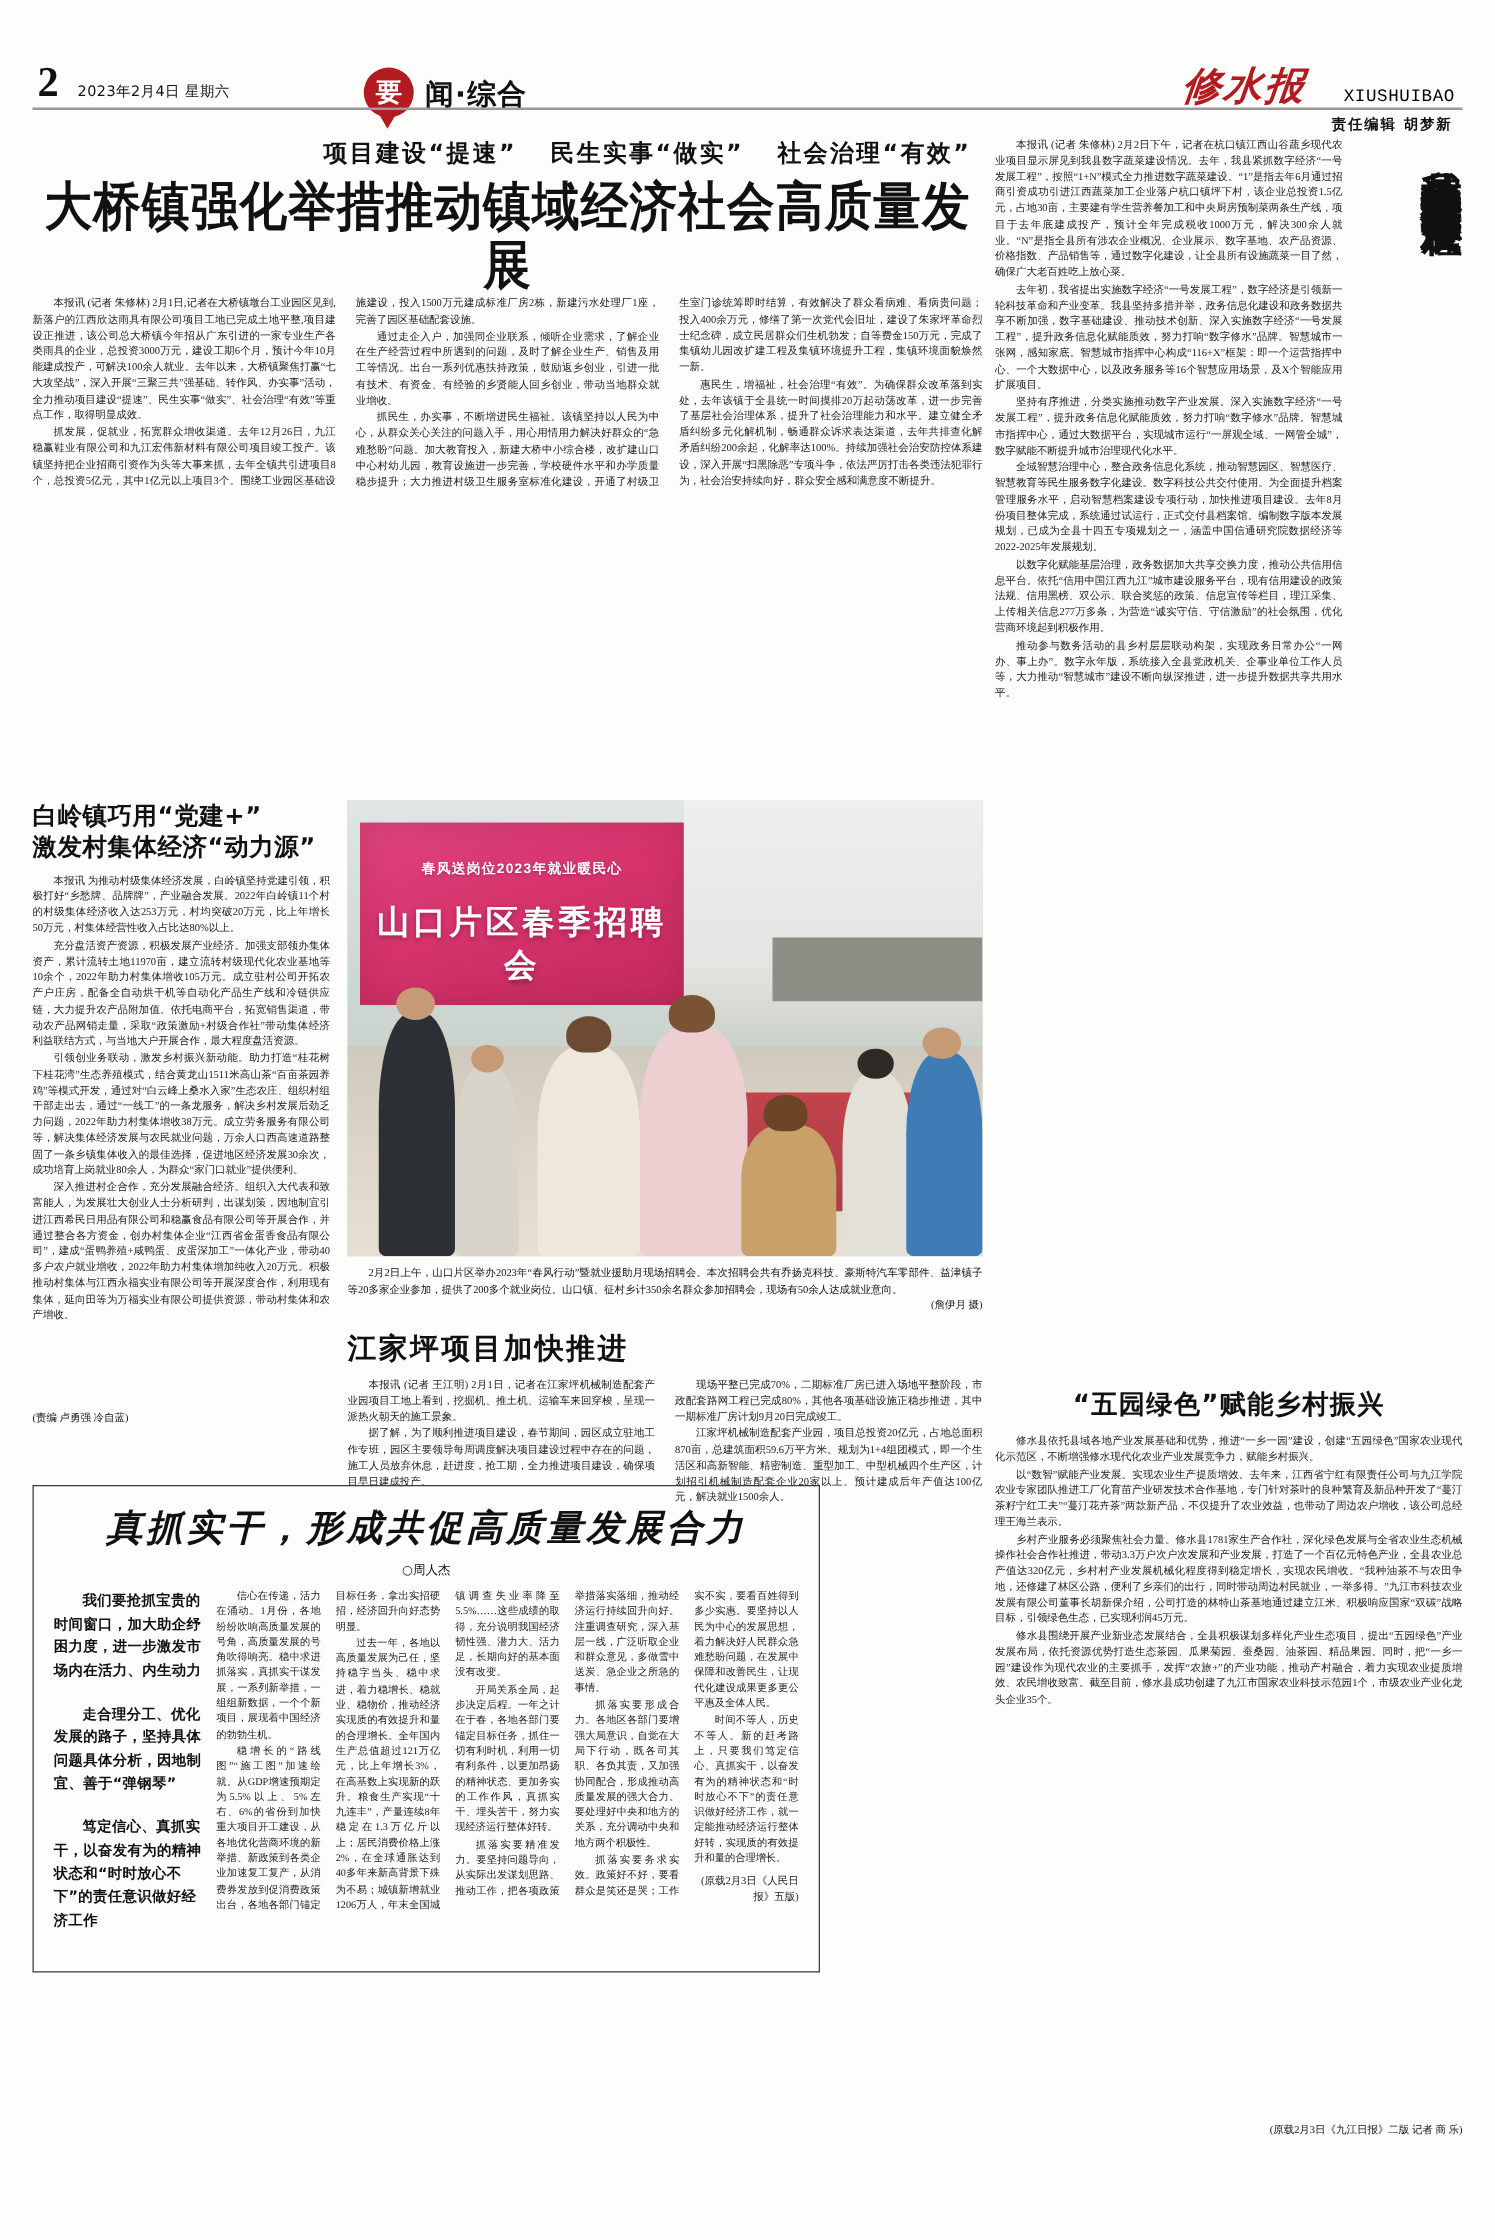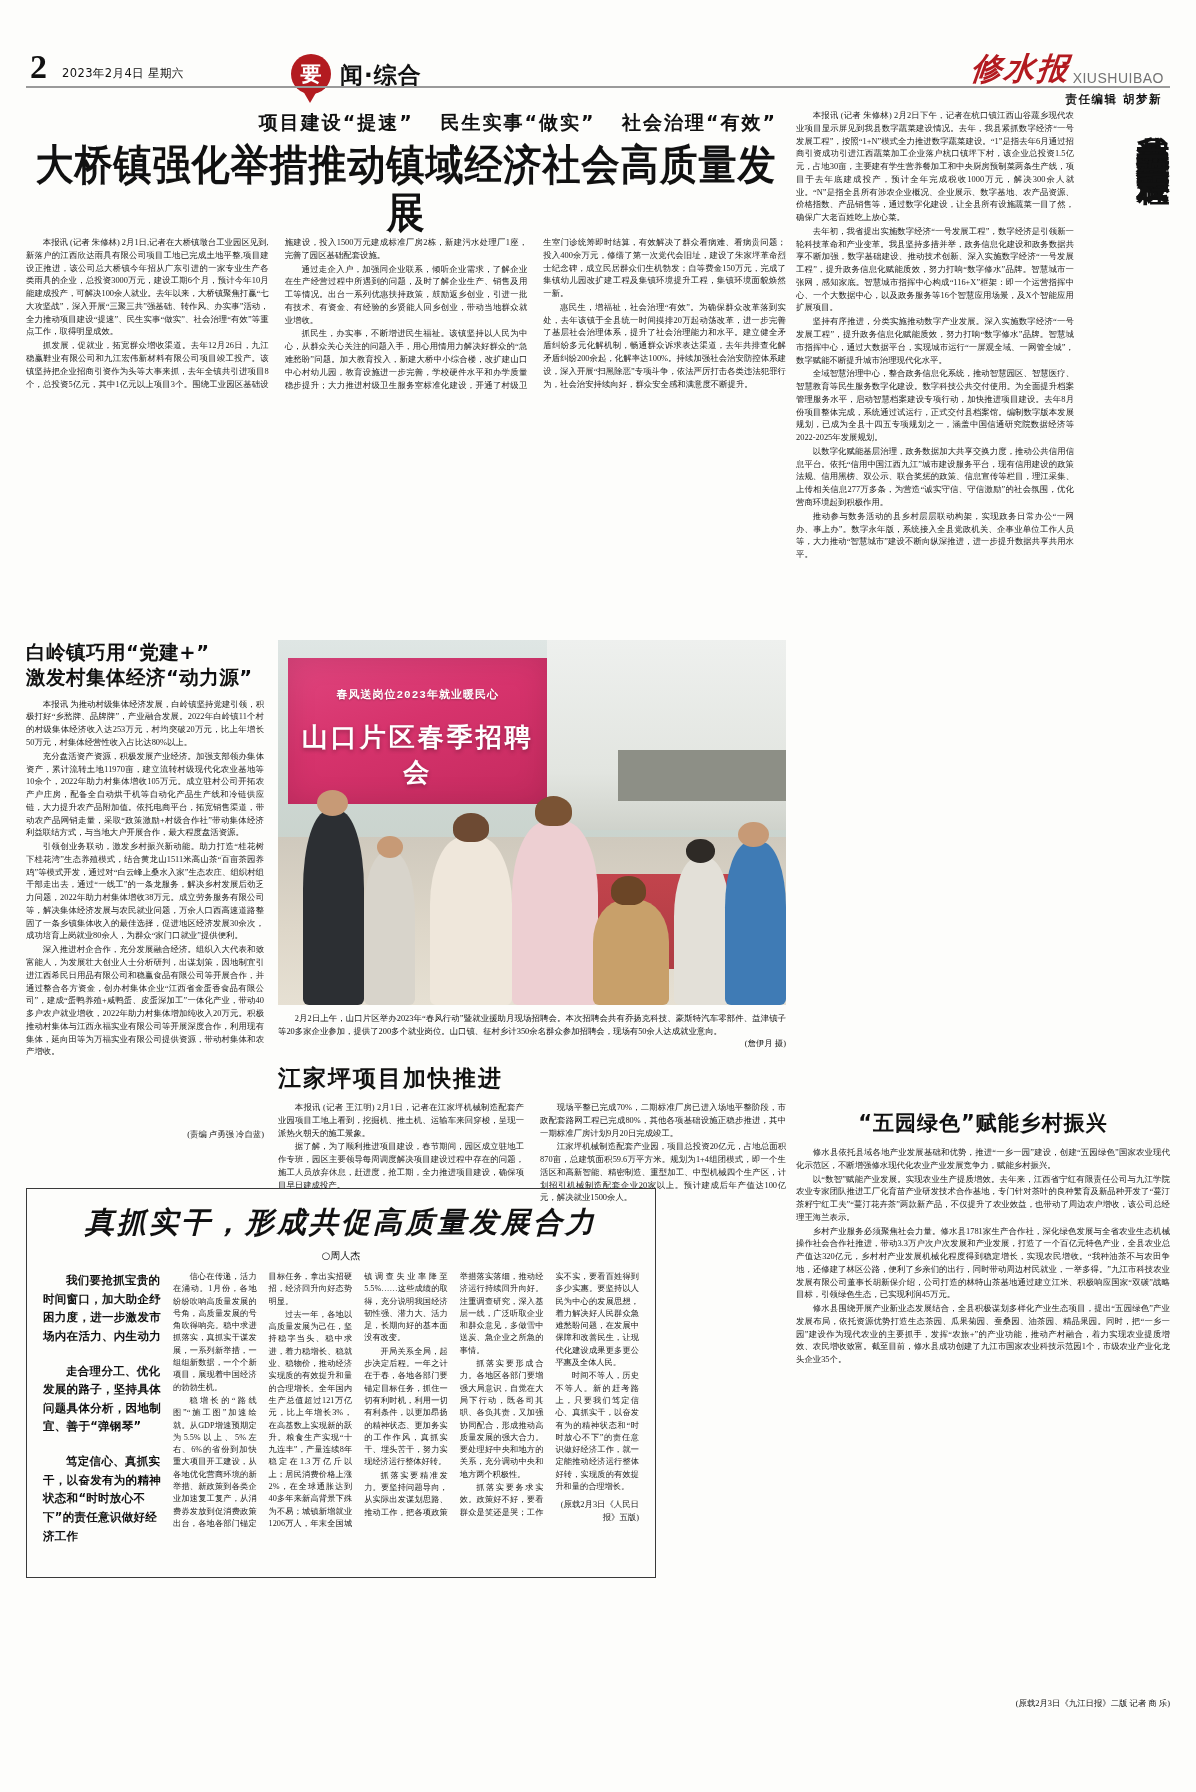--- a/index.html
+++ b/index.html
@@ -48,22 +48,22 @@
     position: absolute; right: 32px; top: 48px;
     display: flex; align-items: flex-end; gap: 3px;
   }
   .brand-cn {
     font-size: 31px; font-weight: bold; color: #b31b20;
     font-family: "Liberation Serif", serif;
     font-style: italic; letter-spacing: 2px;
     transform: skewX(-6deg);
   }
   .brand-en {
-    font-size: 14px; color: #737373; letter-spacing: .5px;
-    font-family: Liberation Sans, sans-serif; padding-bottom: 4px;
+    font-size: 14px; color: #000000; letter-spacing: .5px;
+    font-family: Liberation Mono, monospace; padding-bottom: 4px; margin-left: 27px;
   }
   .editor-line {
     position: absolute; right: 34px; top: 92px;
     font-size: 11.5px; font-weight: bold; letter-spacing: 1.5px;
     font-family: "DejaVu Sans", sans-serif;
   }
   .rule-main {
     position: absolute; left: 26px; right: 26px; top: 86px;
     height: 2px; background: #9a9a9a;
   }
@@ -171,21 +171,21 @@
   
   .ph-sky { position:absolute; inset:0; background:linear-gradient(180deg,#dfe6e4 0%,#cdd7d2 40%,#c2c9c1 100%); }
   .ph-banner {
     position:absolute; left:2%; top:5%; width:51%; height:40%;
     background:linear-gradient(160deg,#e0457e 0%,#d6336c 45%,#c42a5e 100%);
     box-shadow: inset 0 0 30px rgba(0,0,0,.12);
   }
   .ph-banner-t1 {
     position:absolute; top:20%; left:6%; right:6%; text-align:center;
     color:#fff; font-size:11px; font-weight:bold; letter-spacing:1px;
-    font-family:Liberation Mono, monospace; text-shadow:0 1px 2px rgba(0,0,0,.25);
+    font-family:Liberation Sans, sans-serif; text-shadow:0 1px 2px rgba(0,0,0,.25);
   }
   .ph-banner-t2 {
     position:absolute; top:42%; left:4%; right:4%; text-align:center;
     color:#fff; font-size:26px; font-weight:bold; letter-spacing:3px;
     font-family:"DejaVu Sans",sans-serif; text-shadow:0 2px 4px rgba(0,0,0,.3);
   }
   .ph-bldg {
     position:absolute; right:0; top:0; width:47%; height:52%;
     background:linear-gradient(180deg,#eef0ee 0%,#e2e5e0 70%,#cfd2cb 100%);
   }
@@ -255,21 +255,21 @@
 
       <div style="width:238px;">
         <div class="sub-headline" style="white-space:pre-line;">白岭镇巧用“党建+”
 激发村集体经济“动力源”</div>
         <div class="body-col" style="height:430px; overflow:hidden;">
           <p>本报讯 为推动村级集体经济发展，白岭镇坚持党建引领，积极打好“乡愁牌、品牌牌”，产业融合发展。2022年白岭镇11个村的村级集体经济收入达253万元，村均突破20万元，比上年增长50万元，村集体经营性收入占比达80%以上。</p>
           <p>充分盘活资产资源，积极发展产业经济。加强支部领办集体资产，累计流转土地11970亩，建立流转村级现代化农业基地等10余个，2022年助力村集体增收105万元。成立驻村公司开拓农产户庄房，配备全自动烘干机等自动化产品生产线和冷链供应链，大力提升农产品附加值。依托电商平台，拓宽销售渠道，带动农产品网销走量，采取“政策激励+村级合作社”带动集体经济利益联结方式，与当地大户开展合作，最大程度盘活资源。</p>
           <p>引领创业务联动，激发乡村振兴新动能。助力打造“桂花树下桂花湾”生态养殖模式，结合黄龙山1511米高山茶“百亩茶园养鸡”等模式开发，通过对“白云峰上桑水入家”生态农庄、组织村组干部走出去，通过“一线工”的一条龙服务，解决乡村发展后劲乏力问题，2022年助力村集体增收38万元。成立劳务服务有限公司等，解决集体经济发展与农民就业问题，万余人口西高速道路整固了一条乡镇集体收入的最佳选择，促进地区经济发展30余次，成功培育上岗就业80余人，为群众“家门口就业”提供便利。</p>
           <p>深入推进村企合作，充分发展融合经济。组织入大代表和致富能人，为发展壮大创业人士分析研判，出谋划策，因地制宜引进江西希民日用品有限公司和稳赢食品有限公司等开展合作，并通过整合各方资金，创办村集体企业“江西省金蛋香食品有限公司”，建成“蛋鸭养殖+咸鸭蛋、皮蛋深加工”一体化产业，带动40多户农户就业增收，2022年助力村集体增加纯收入20万元。积极推动村集体与江西永福实业有限公司等开展深度合作，利用现有集体，延向田等为万福实业有限公司提供资源，带动村集体和农产增收。</p>
         </div>
-        <div style="text-align:right; font-size:8.4px;">(责编 卢勇强 冷自蓝)</div>
+        <div style="text-align:left; font-size:8.4px;">(责编 卢勇强 冷自蓝)</div>
       </div>
 
       <div style="flex:1;">
         <div class="photo-frame">
           <div class="ph-sky"></div>
           <div class="ph-bldg"></div>
           <div class="ph-roof"></div>
           <div class="ph-ground"></div>
           <div class="ph-banner">
             <div class="ph-banner-t1">春风送岗位2023年就业暖民心</div>

